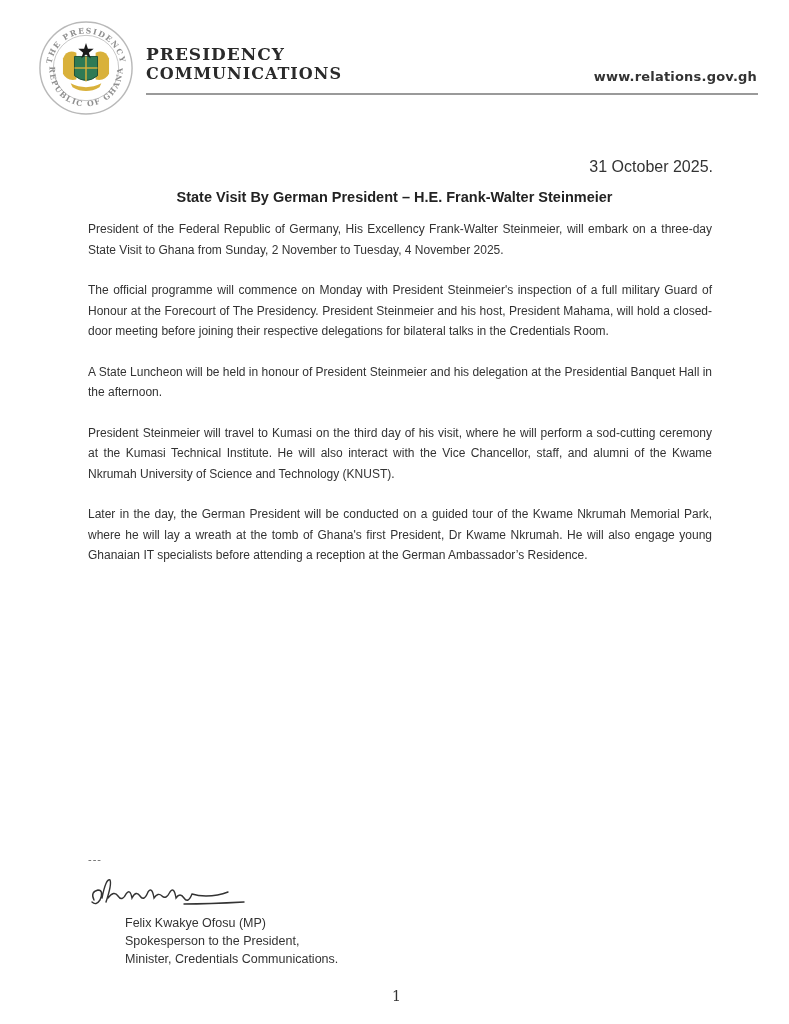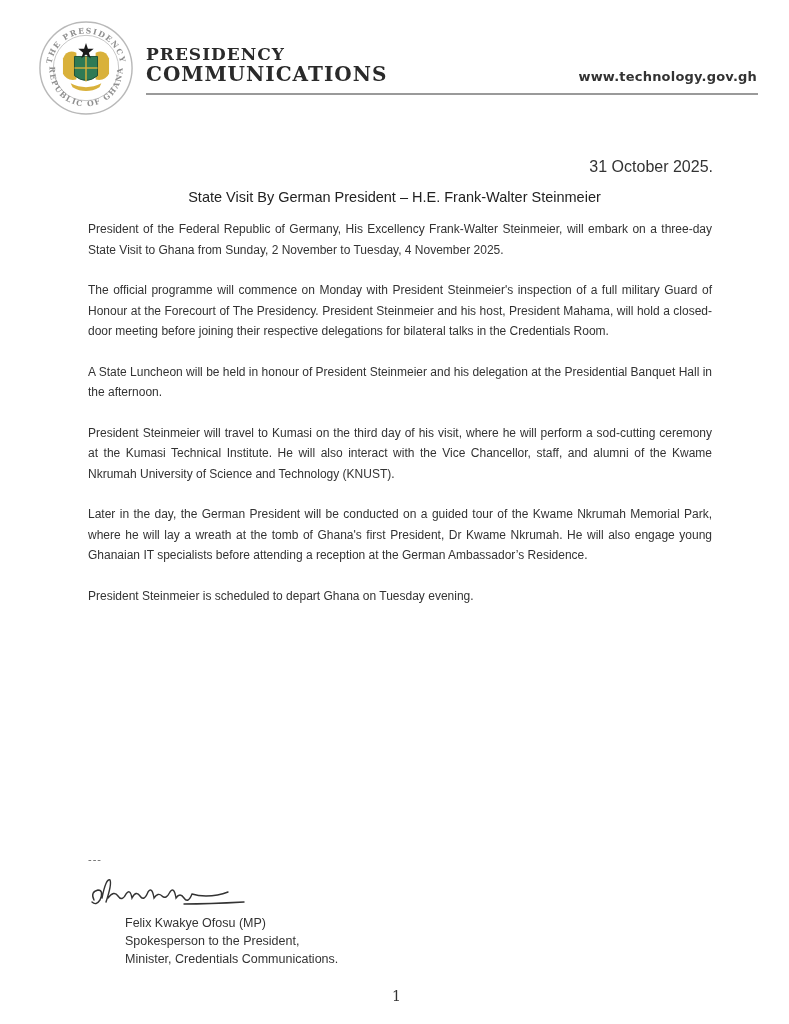--- a/index.html
+++ b/index.html
@@ -1,25 +1,25 @@
 <!DOCTYPE html>
 <html><head>
 <meta charset="utf-8">
 <style>
   html, body { margin:0; padding:0; background:#ffffff; }
   body { width:789px; height:1024px; position:relative; overflow:hidden; color:#2b2b2b; font-family:"Liberation Sans", sans-serif; }
   .header { position:absolute; left:0; top:0; width:789px; height:120px; }
   .seal { position:absolute; left:38px; top:20px; width:96px; height:96px; }
   .brand { position:absolute; left:146px; top:44px; font-family:"DejaVu Serif", serif; font-weight:bold; color:#2a2a2a; letter-spacing:1px; }
   .brand .l1 { font-size:17px; line-height:20px; }
-  .brand .l2 { font-size:20px; line-height:20px; }
+  .brand .l2 { font-size:16px; line-height:20px; }
   .header-rule { position:absolute; left:146px; top:93px; width:612px; height:2px; background:#9a9a9a; }
   .url { position:absolute; right:32px; top:69px; font-size:13px; color:#333; font-family:"DejaVu Sans", sans-serif; font-weight:bold; letter-spacing:0.2px;}
   .date { position:absolute; right:76px; top:158px; font-size:16px; color:#333; }
-  .title { position:absolute; left:0; width:789px; top:189px; text-align:center; font-size:14.5px; font-weight:normal; color:#222; }
+  .title { position:absolute; left:0; width:789px; top:189px; text-align:center; font-size:14.5px; font-weight:bold; color:#222; }
   .body { position:absolute; left:88px; width:624px; top:219px; font-size:12px; line-height:20.5px; color:#333; }
   .body p { margin:0 0 20px 0; text-align:justify; }
   .dashes { position:absolute; left:88px; top:853px; font-size:11px; color:#666; letter-spacing:1px;}
   .signature { position:absolute; left:88px; top:874px; width:170px; height:40px; }
   .signer { position:absolute; left:88px; top:914px; font-size:12.5px; line-height:18px; color:#333;margin-left:37px; }
   .pagenum { position:absolute; left:392px; top:988px; font-size:14px; color:#333; font-family:"DejaVu Serif", serif;}
 </style>
 </head>
 <body>
 
@@ -48,34 +48,33 @@
     <polygon points="50,24 52,30 58,30 53,34 55,40 50,36 45,40 47,34 42,30 48,30" fill="#1a1a1a"></polygon>
 
     <path d="M34 66 Q50 74 66 66 L64 70 Q50 78 36 70 Z" fill="#d9b13b"></path>
   </svg>
 
   <div class="brand">
     <div class="l1">PRESIDENCY</div>
     <div class="l2">COMMUNICATIONS</div>
   </div>
   <div class="header-rule"></div>
-  <div class="url">www.technology.gov.gh</div>
+  <div class="url">www.relations.gov.gh</div>
 </div>
 
 <div class="date">31 October 2025.</div>
 
 <div class="title">State Visit By German President – H.E. Frank-Walter Steinmeier</div>
 
 <div class="body">
   <p>President of the Federal Republic of Germany, His Excellency Frank-Walter Steinmeier, will embark on a three-day State Visit to Ghana from Sunday, 2 November to Tuesday, 4 November 2025.</p>
   <p>The official programme will commence on Monday with President Steinmeier's inspection of a full military Guard of Honour at the Forecourt of The Presidency. President Steinmeier and his host, President Mahama, will hold a closed-door meeting before joining their respective delegations for bilateral talks in the Credentials Room.</p>
   <p>A State Luncheon will be held in honour of President Steinmeier and his delegation at the Presidential Banquet Hall in the afternoon.</p>
   <p>President Steinmeier will travel to Kumasi on the third day of his visit, where he will perform a sod-cutting ceremony at the Kumasi Technical Institute. He will also interact with the Vice Chancellor, staff, and alumni of the Kwame Nkrumah University of Science and Technology (KNUST).</p>
   <p>Later in the day, the German President will be conducted on a guided tour of the Kwame Nkrumah Memorial Park, where he will lay a wreath at the tomb of Ghana's first President, Dr Kwame Nkrumah. He will also engage young Ghanaian IT specialists before attending a reception at the German Ambassador’s Residence.</p>
-  <p>President Steinmeier is scheduled to depart Ghana on Tuesday evening.</p>
 </div>
 
 <div class="dashes">---</div>
 
 <svg class="signature" viewBox="0 0 170 40">
   <path d="M6 26 Q2 18 10 16 Q16 16 12 26 Q8 32 4 28 M14 24 Q18 4 22 6 Q24 10 18 28 M20 24 Q26 16 30 22 Q34 28 38 20 Q42 14 44 24 Q48 16 52 22 Q56 28 60 18 Q64 12 66 24 Q70 18 74 22 Q78 26 82 18 Q86 12 88 24 Q92 18 96 24 Q100 30 104 20 Q110 22 118 22 Q130 22 140 18 M96 30 Q120 30 156 28" fill="none" stroke="#333" stroke-width="1.4" stroke-linecap="round"></path>
 </svg>
 
 <div class="signer">
   <div>Felix Kwakye Ofosu (MP)</div>

